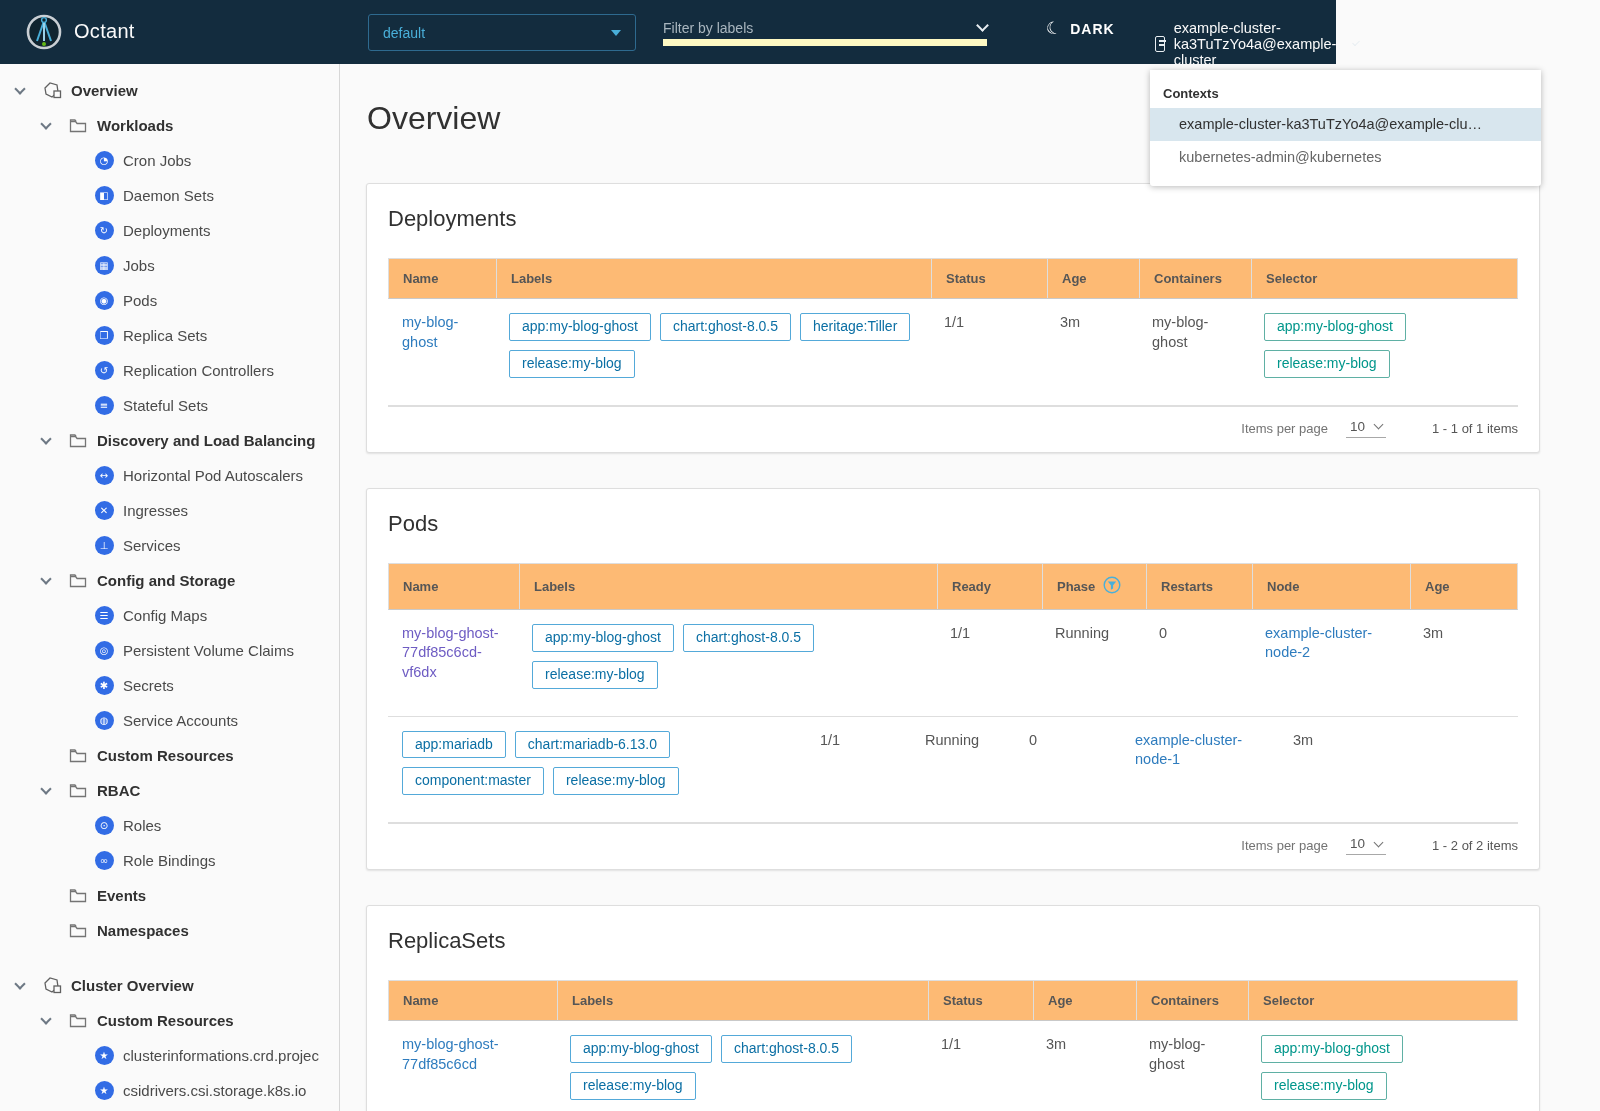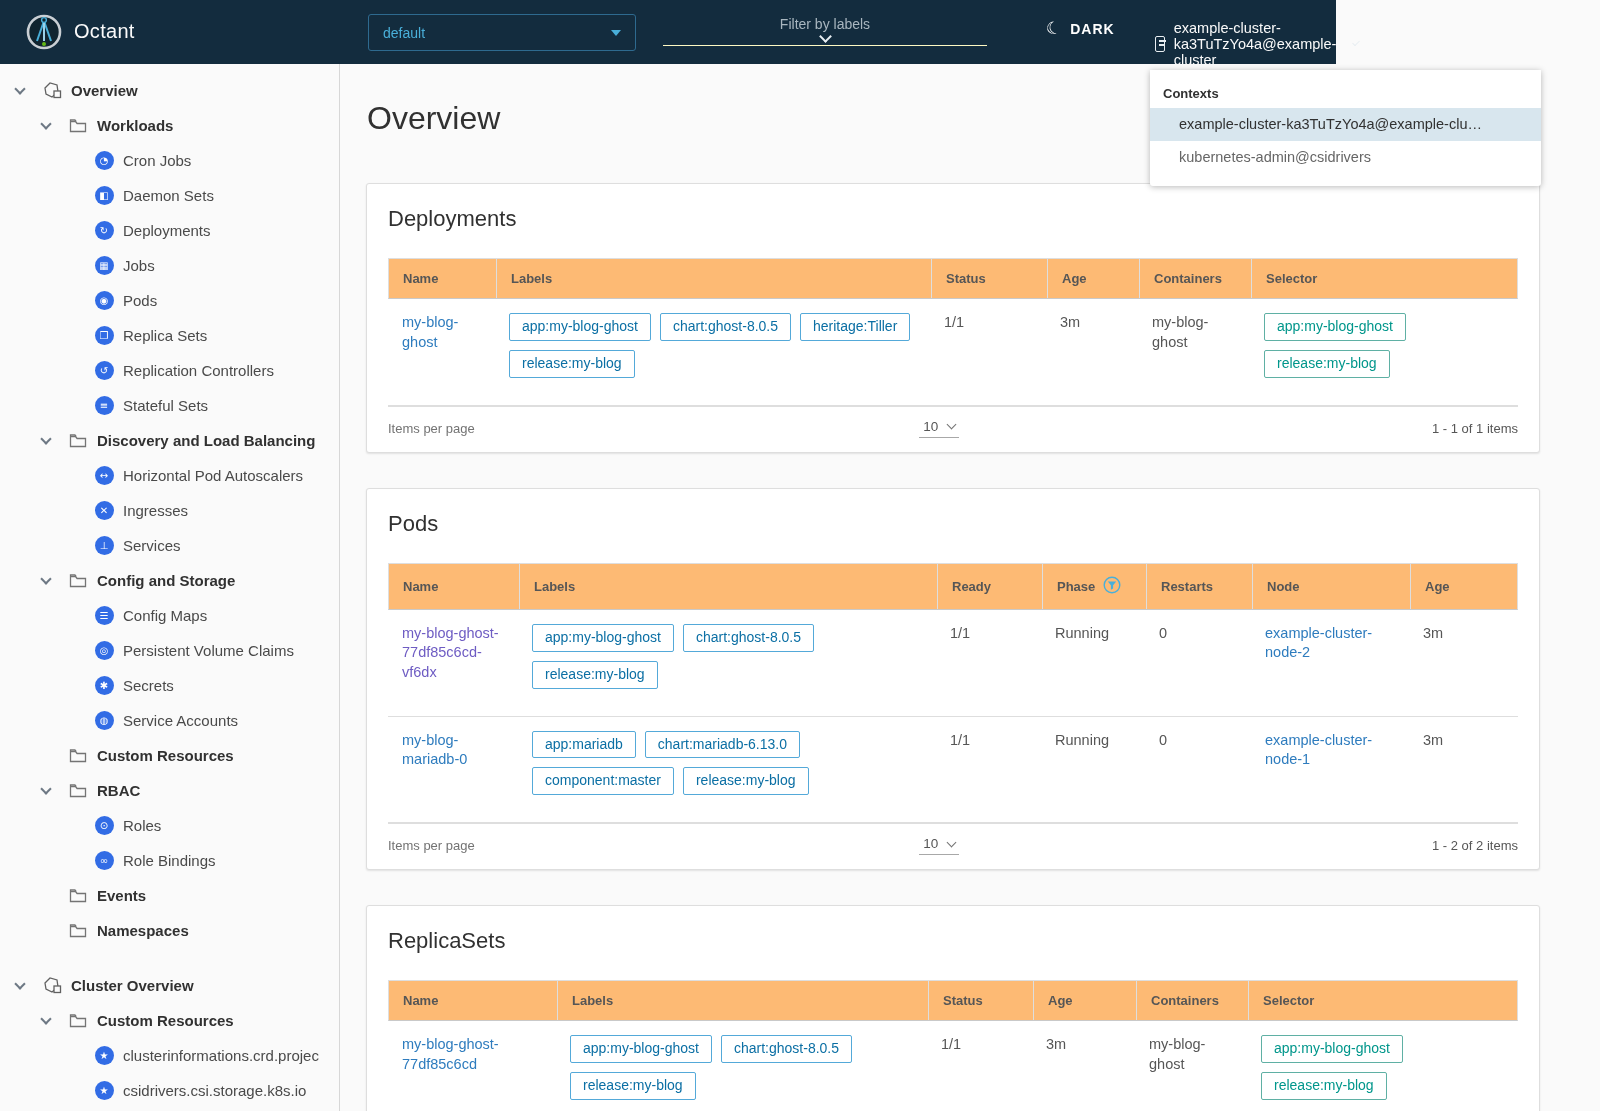--- a/index.html
+++ b/index.html
@@ -12,21 +12,21 @@
   .nav-logo { position:absolute; left:26px; top:14px; width:36px; height:36px; }
   .nav-brand { position:absolute; left:74px; top:20px; color:#fafafa; font-size:20px;
     font-weight:400; letter-spacing:.3px; }
   .ns-select { position:absolute; left:368px; top:14px; width:268px; height:37px;
     border:1px solid #2e6a8f; border-radius:3px; display:flex; align-items:center;
     padding:0 14px; cursor:pointer; }
   .ns-select .val { color:#49afd9; font-size:14px; flex:1; }
   .ns-select .tri { width:0; height:0; border-left:5px solid transparent;
     border-right:5px solid transparent; border-top:6px solid #49afd9; }
   .lbl-filter { position:absolute; left:663px; top:16px; width:324px; height:30px;
-    border-bottom:1px solid #fef9c3; display:flex; align-items:center; cursor:pointer;flex-direction:column; }
+    border-bottom:7px solid #fef9c3; display:flex; align-items:center; cursor:pointer; }
   .lbl-filter .ph { color:#a9b6bf; font-size:14px; flex:1; }
   .chev-w { width:9px; height:9px; border-right:2px solid #e8eef2;
     border-bottom:2px solid #e8eef2; transform:rotate(45deg); margin-bottom:4px; }
   .dark-toggle { position:absolute; left:1046px; top:20px; display:flex; gap:9px;
     align-items:center; color:#fff; cursor:pointer; }
   .moon { font-size:17px; transform:rotate(-12deg); line-height:1; }
   .dark-txt { font-size:14px; font-weight:700; letter-spacing:1px; }
   .ctx-btn { position:absolute; left:1155px; top:20px; display:flex; gap:9px;
     align-items:center; color:#fafafa; cursor:pointer; }
   .ctx-btn .txt { font-size:14.5px; }
@@ -82,21 +82,21 @@
   .th + .th { border-left:1px solid #dedede; }
   .trow { display:flex; border-bottom:1px solid #dedede; }
   .td { padding:14px 16px 18px 14px; font-size:14.5px; color:#565656;
     line-height:1.35; }
   .cell-link { color:#2e7cbe; text-decoration:none; cursor:pointer; }
   .cell-link.visited { color:#6e5cc3; }
   .tag-line { display:flex; gap:9px; margin-bottom:9px; flex-wrap:wrap; }
   .tag { display:inline-block; border:1px solid #54a9d9; color:#0b6fa4;
     border-radius:2px; padding:3px 12px 4px; font-size:14px; white-space:nowrap; }
   .tag.selector { border-color:#5fb0a4; color:#00968b; }
-  .card-foot { display:flex; justify-content:space-between; align-items:center;
+  .card-foot { display:flex; justify-content:flex-end; align-items:center;
     height:46px; border-top:1px solid #dedede; margin:0 0 0 0; padding-bottom:2px; }
   .foot-label { font-size:13px; color:#737373; }
   .pager { display:inline-flex; align-items:center; gap:10px; margin:0 14px 0 18px;
     padding:0 4px 3px; border-bottom:1px solid #a8a8a8; cursor:pointer; }
   .pager .v { font-size:13.5px; color:#565656; }
   .chev-s { width:7px; height:7px; border-right:1.5px solid #737373;
     border-bottom:1.5px solid #737373; transform:rotate(45deg); margin-bottom:3px; }
   .foot-range { font-size:13px; color:#565656; margin-left:32px; }
   .filter-ico { flex:0 0 18px; }
 </style>
@@ -133,21 +133,21 @@
     <span class="ctx-ico"></span>
     <span class="txt">example-cluster-ka3TuTzYo4a@example-cluster</span>
     <span class="chev-w2"></span>
   </div>
 </div>
 
 <div class="ctx-menu">
   <div class="ctx-title">Contexts</div>
   <div id="ctx-items">
       <div class="ctx-item sel">example-cluster-ka3TuTzYo4a@example-clu…</div>
-      <div class="ctx-item">kubernetes-admin@csidrivers</div>
+      <div class="ctx-item">kubernetes-admin@kubernetes</div>
     </div>
 </div>
 
 <div class="sidebar" id="sidebar">
     <div class="side-item lvl0 bold">
       <span class="chev-slot">
         <span class="chev-g"></span>
       </span>
       <span class="side-ico">
         <svg viewBox="0 0 19 19" width="19" height="19">
@@ -465,21 +465,20 @@
               <span class="tag">release:my-blog</span>
             </div>
           </div>
           <div class="td" style="width: 105px; flex: 0 0 105px;"><span>1/1</span></div>
           <div class="td" style="width: 104px; flex: 0 0 104px;"><span>Running</span></div>
           <div class="td" style="width: 106px; flex: 0 0 106px;"><span>0</span></div>
           <div class="td" style="width: 158px; flex: 0 0 158px;"><a class="cell-link">example-cluster-node-2</a></div>
           <div class="td" style="flex: 1 1 0%;"><span>3m</span></div>
         </div>
         <div class="trow">
-          <div class="td" style="width: 130px; flex: 0 0 130px;"><a class="cell-link">my-blog-mariadb-0</a></div>
           <div class="td" style="width: 418px; flex: 0 0 418px;">
             <div class="tag-line">
               <span class="tag">app:mariadb</span>
               <span class="tag">chart:mariadb-6.13.0</span>
             </div>
             <div class="tag-line">
               <span class="tag">component:master</span>
               <span class="tag">release:my-blog</span>
             </div>
           </div>

